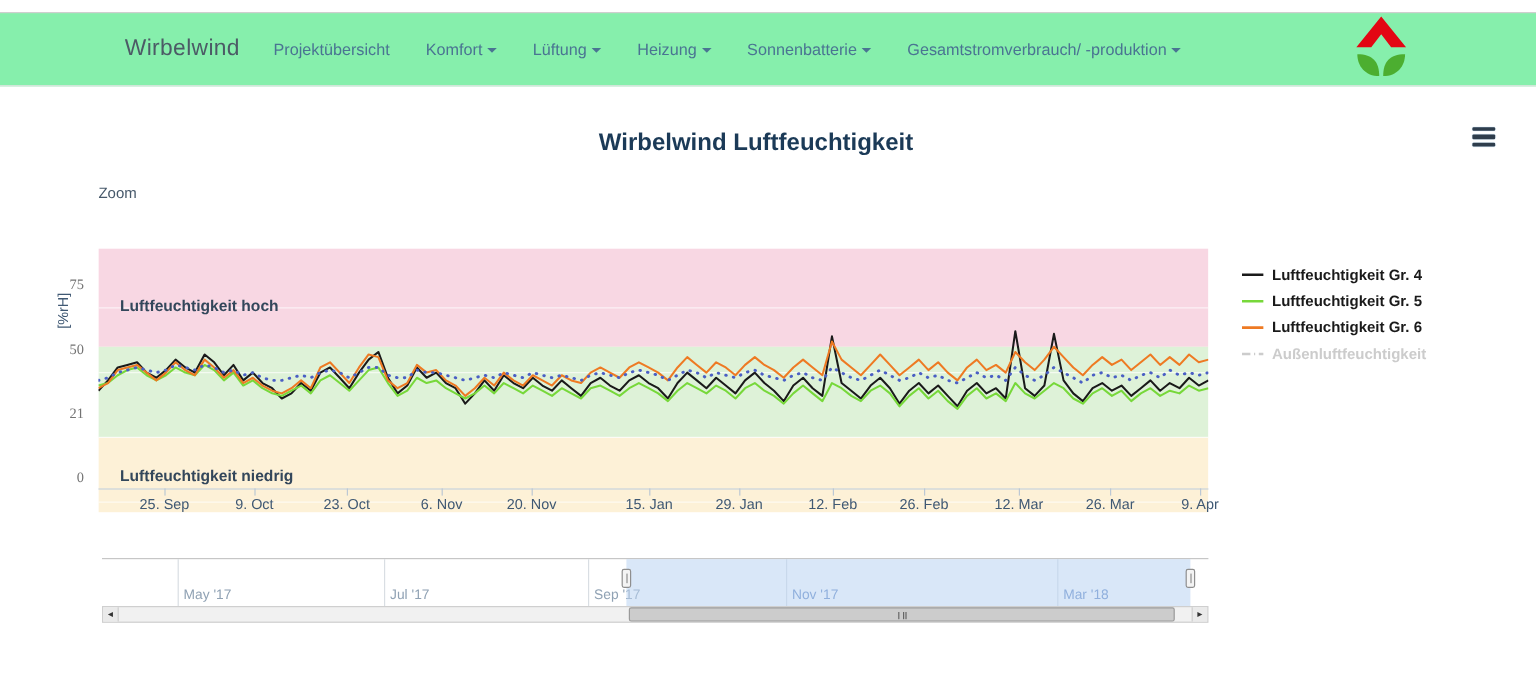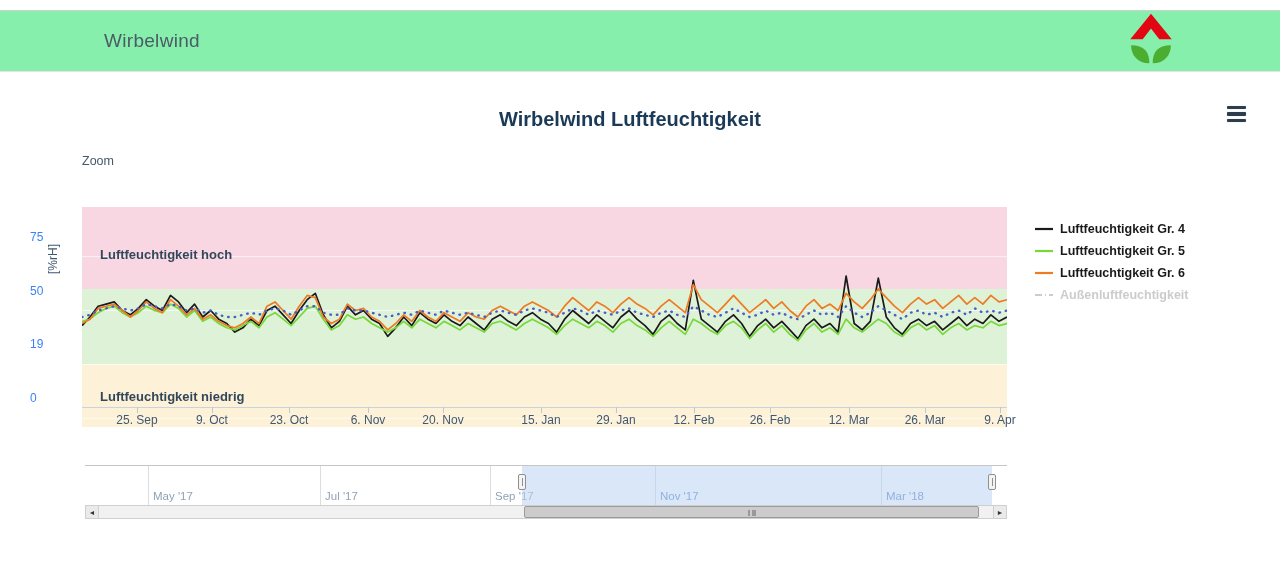--- a/index.html
+++ b/index.html
@@ -31,21 +31,21 @@
   .zbtn{height:22px;min-width:26px;padding:0 6px;margin-right:8px;border-radius:2px;
         background:#eaedef;color:#34424e;font-size:12px;font-weight:bold;
         display:flex;align-items:center;justify-content:center;cursor:pointer;}
   .zbtn.disabled{background:#f3f5f6;color:#c9d2da;cursor:default;}
 
   
   .plot-area{position:absolute;top:187px;left:82px;width:925px;height:220px;margin-top:20px;}
   .plot-area svg{position:absolute;top:0;left:0;}
   .axis-bottom{position:absolute;top:407px;left:82px;width:925px;height:1px;background:#c9d3dd;}
   .band-label{position:absolute;font-size:13px;font-weight:600;color:#33475b;}
-  .ylab{position:absolute;width:40px;text-align:left;font-size:12px;color:#3b82f6;}
+  .ylab{position:absolute;width:40px;text-align:right;font-size:12px;color:#737373;font-family:Liberation Serif, serif;}
   .ytitle{position:absolute;top:252px;left:8px;width:90px;font-size:12px;color:#3f5873;
         transform:rotate(-90deg);transform-origin:center;text-align:center;}
   .xlab{position:absolute;top:413px;transform:translateX(-50%);font-size:12px;color:#3f5873;white-space:nowrap;}
   .xtick{position:absolute;top:407px;width:1px;height:6px;background:#bcc8d4;}
 
   
   .legend{position:absolute;top:221px;left:1035px;}
   .lg-item{display:flex;align-items:center;margin-bottom:6px;cursor:pointer;height:16px;}
   .lg-marker{width:18px;margin-right:7px;flex:none;}
   .lg-text{font-size:12.5px;font-weight:bold;color:#1a1a1a;white-space:nowrap;}
@@ -76,20 +76,28 @@
         border-left:1px solid #666;border-right:1px solid #666;}
   .sb-grip i{position:absolute;left:3px;top:0;bottom:0;width:1px;background:#666;}
 </style>
 </head>
 <body>
 
 <div id="page">
 
   <div class="navbar">
     <div class="brand">Wirbelwind</div>
+    <div class="nav-items" id="nav-items">
+        <span class="nav-link">Projektübersicht</span>
+        <span class="nav-link">Komfort<i class="caret"></i></span>
+        <span class="nav-link">Lüftung<i class="caret"></i></span>
+        <span class="nav-link">Heizung<i class="caret"></i></span>
+        <span class="nav-link">Sonnenbatterie<i class="caret"></i></span>
+        <span class="nav-link">Gesamtstromverbrauch/ -produktion<i class="caret"></i></span>
+      </div>
   </div>
   <svg class="logo" viewBox="0 0 60 70">
     <path id="logo-roof" d="M30 2 L55 33 H40 L30 20 L20 33 H5 Z" fill="#e30613"></path>
     <path id="logo-leaf-l" d="M28 62 C14 62 6 52 6 40 C22 40 28 48 28 62 Z" fill="#4cae30"></path>
     <path id="logo-leaf-r" d="M32 62 C46 62 54 52 54 40 C38 40 32 48 32 62 Z" fill="#4cae30"></path>
   </svg>
 
   <div class="chart-title">Wirbelwind Luftfeuchtigkeit</div>
   <div class="burger">
       <i></i>
@@ -97,21 +105,21 @@
       <i></i>
     </div>
 
   <div class="zoom-row">
     <span class="zoom-label">Zoom</span>
   </div>
 
   <div class="ytitle">[%rH]</div>
   <div id="y-labels">
       <div class="ylab" style="left: 30px; top: 391.373px;">0</div>
-      <div class="ylab" style="left: 30px; top: 337.451px;">19</div>
+      <div class="ylab" style="left: 30px; top: 337.451px;">21</div>
       <div class="ylab" style="left: 30px; top: 283.529px;">50</div>
       <div class="ylab" style="left: 30px; top: 229.608px;">75</div>
     </div>
 
   <div class="plot-area">
     <svg id="plot-svg" width="925" height="220" viewBox="0 0 925 220" preserveAspectRatio="none">
         <rect x="0" width="925" y="0.0" height="82.0" fill="#f8d7e3"></rect>
         <rect x="0" width="925" y="82.0" height="75.5" fill="#def2d8"></rect>
         <rect x="0" width="925" y="157.5" height="62.5" fill="#fdf1d7"></rect>
         <line x1="0" x2="925" y1="211.37254901960785" y2="211.37254901960785" stroke="rgba(255,255,255,0.65)" stroke-width="1"></line>

